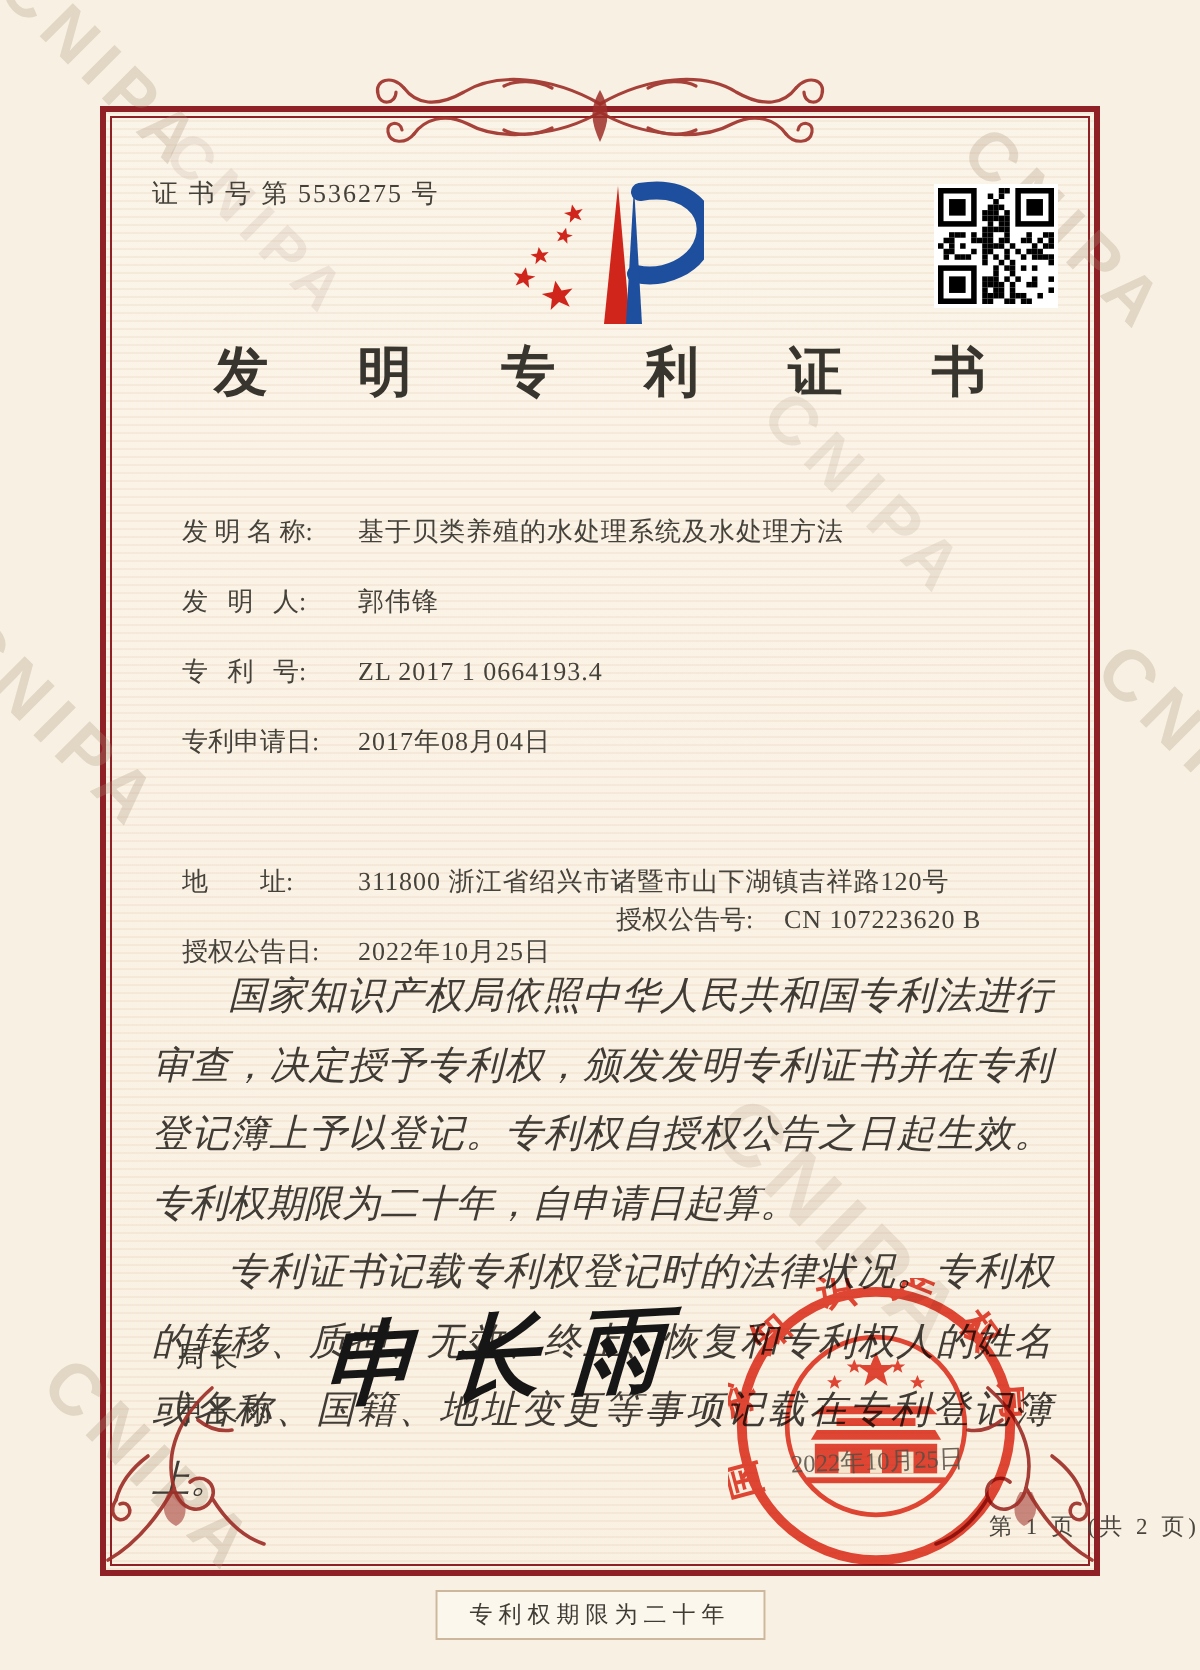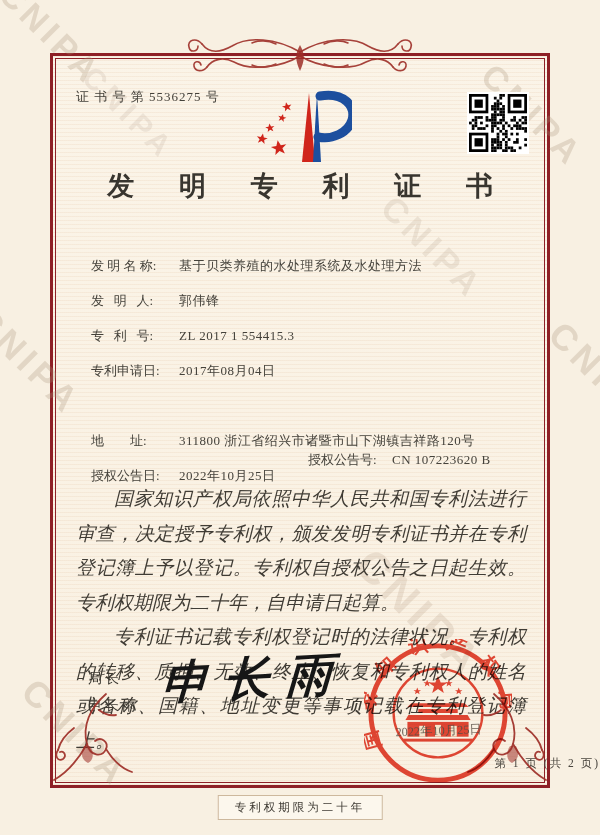--- a/index.html
+++ b/index.html
@@ -275,21 +275,21 @@
 
   <div class="abs title">发 明 专 利 证 书</div>
 
   <div class="abs row" style="top:241px">
     <span class="f-label">发 明 名 称:</span><span class="f-value">基于贝类养殖的水处理系统及水处理方法</span>
   </div>
   <div class="abs row" style="top:276px">
     <span class="f-label">发   明   人:</span><span class="f-value">郭伟锋</span>
   </div>
   <div class="abs row" style="top:311px">
-    <span class="f-label">专   利   号:</span><span class="f-value">ZL 2017 1 554415.3</span>
+    <span class="f-label">专   利   号:</span><span class="f-value">ZL 2017 1 0664193.4</span>
   </div>
   <div class="abs row" style="top:346px">
     <span class="f-label">专利申请日:</span><span class="f-value">2017年08月04日</span>
   </div>
   <div class="abs row" style="top:416px">
     <span class="f-label">地        址:</span><span class="f-value">311800 浙江省绍兴市诸暨市山下湖镇吉祥路120号</span>
   </div>
   <div class="abs row" style="top:451px">
     <span class="f-label">授权公告日:</span><span class="f-value">2022年10月25日</span>
     <span class="grant-right"><span class="f-label" style="min-width:84px">授权公告号:</span><span class="f-value">CN 107223620 B</span></span>

